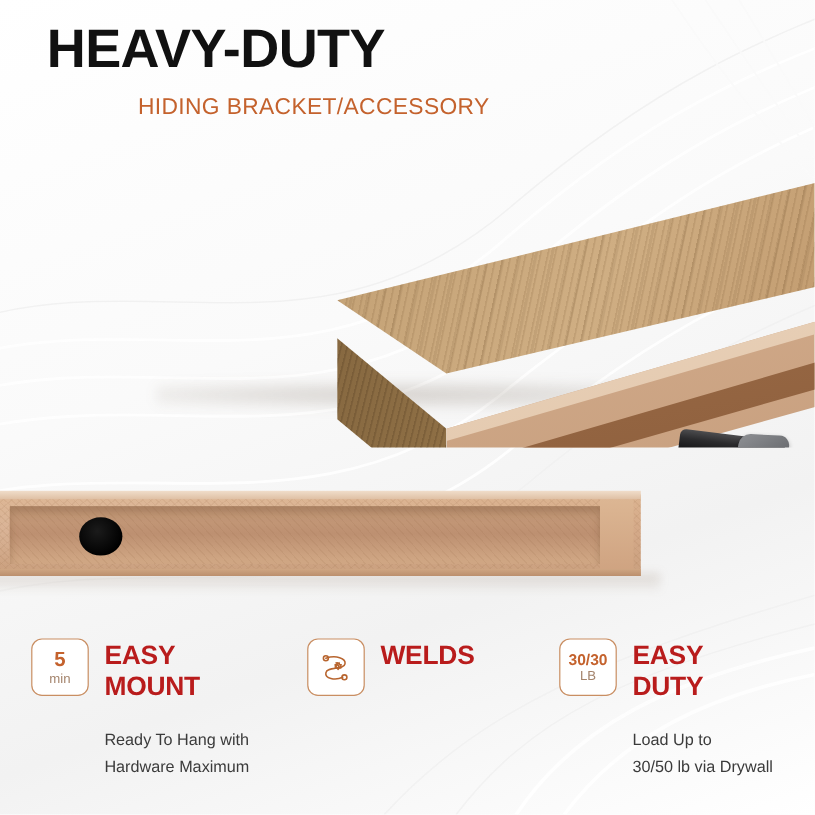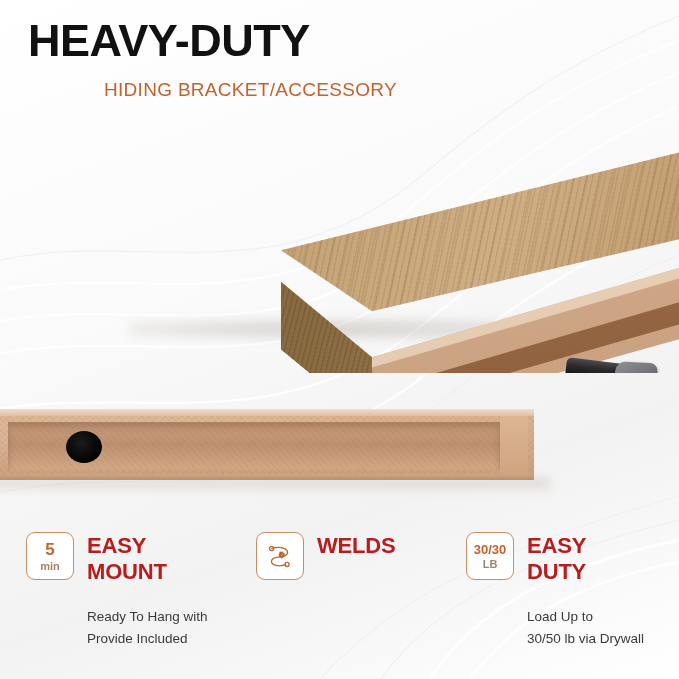--- a/index.html
+++ b/index.html
@@ -224,21 +224,21 @@
     top: 80px;
     width: 560px;
     height: 16px;
     background: linear-gradient(180deg, rgba(120,95,72,0.20), rgba(255,255,255,0));
     filter: blur(4px);
   }
 
   
   .hdr {
     position: absolute;
-    left: 28px;
+    left: 39px;
     top: 18px;
     z-index: 8;
   }
   .hdr-title {
     font-size: 45px;
     font-weight: 700;
     letter-spacing: -0.5px;
     color: #111111;
     line-height: 1;
     margin: 0;
@@ -288,21 +288,21 @@
   }
   .badge-num {
     font-size: 17px;
     font-weight: 700;
     color: #c4622d;
     line-height: 1;
   }
   .badge-num.small { font-size: 13px; }
   .badge-unit {
     font-size: 11px;
-    font-weight: 700;
+    font-weight: 400;
     color: #a4846c;
     line-height: 1;
     margin-top: 3px;
   }
   .badge svg { display: block; }
 
   .feat-title {
     font-size: 22px;
     font-weight: 700;
     color: #b91c1c;
@@ -398,21 +398,21 @@
         <div class="badge">
           <span class="badge-num">5</span>
           <span class="badge-unit">min</span>
         </div>
         <div class="feat-title">
           <div>EASY</div>
           <div>MOUNT</div>
         </div>
       </div>
       <div class="feat-desc">Ready To Hang with
-Provide Included</div>
+Hardware Maximum</div>
     </div>
 
     <div class="feat feat-2">
       <div class="feat-head">
         <div class="badge">
           <span>
             <svg width="30" height="30" viewBox="0 0 32 32" fill="none" stroke="#b8652f" stroke-width="1.4" stroke-linecap="round" stroke-linejoin="round">
               <path d="M7 8 C 16 5 25 8 24 13 C 23 19 8 15 7 21 C 6 26 15 28 22 25"></path>
               <circle cx="7" cy="8" r="2.2"></circle>
               <circle cx="23.5" cy="25" r="2.2"></circle>

